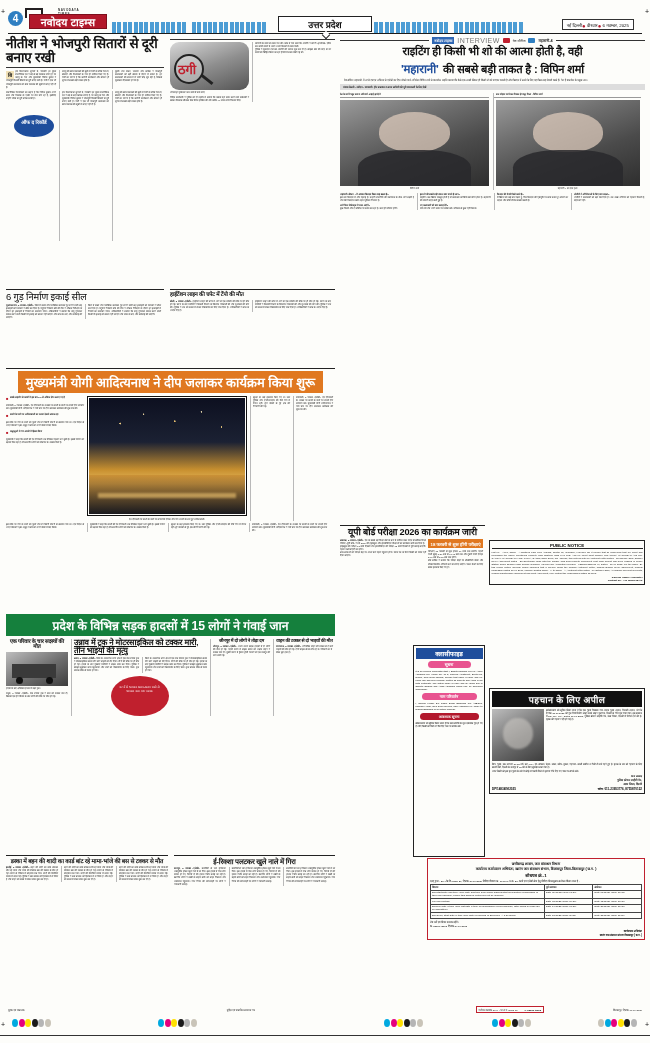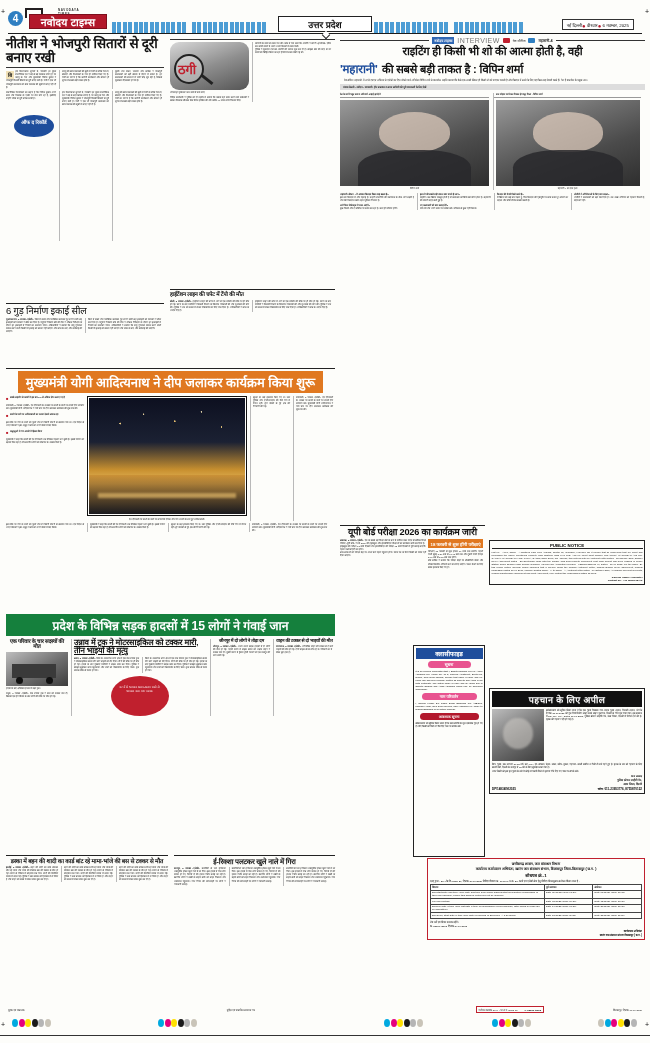--- a/index.html
+++ b/index.html
@@ -213,21 +213,21 @@
       </div>
       <div style="width:50px;" class="colrule">
         <div class="body-txt" style="padding-left:2px;height:150px;overflow:hidden;">हार विधानसभा चुनावों में, नामचीन हर मुख्य राजनीतिक दल ने बड़े से बड़े प्रचारक लगाए हैं, पर जदयू के नेता और मुख्यमंत्री नीतीश कुमार ने भोजपुरी फ़िल्मी सितारों से दूरी बनाए रखी है। पार्टी ने एक भी भोजपुरी कलाकार को स्टार प्रचारक की सूची में जगह नहीं दी है।</div>
       </div>
       <div style="width:50px;" class="colrule">
         <div class="body-txt" style="padding-left:2px;height:150px;overflow:hidden;">जदयू की स्टार प्रचारकों की सूची में पार्टी के वरिष्ठ नेताओं, सांसदों और विधायकों के नाम ही शामिल किए गए हैं। पार्टी का मानना है कि जमीनी कार्यकर्ता और संगठन ही चुनाव में सबसे बड़ी ताकत होते हैं।</div>
       </div>
     </div>
   </div>
 
-  <div class="col" style="left:6px;top:303px;width:158px;">
+  <div class="col" style="left:6px;top:289px;width:158px;">
     <div style="border-top:.6px solid #222;margin-bottom:2px;"></div>
     <div class="hl" style="font-size:9.5px;font-weight:normal;">6 गुड़ निर्माण इकाई सील</div>
     <div style="display:flex;gap:3px;margin-top:2px;">
       <div style="width:76px;">
         <div class="body-txt"><b>मुजफ्फरनगर, 5 नवम्बर (एजेंसी):</b> <span>जिले में कचरे और प्लास्टिक जलाकर गुड़ बनाने वाली छह इकाइयों को प्रशासन ने सील कर दिया है। प्रदूषण नियंत्रण बोर्ड की टीम ने औचक निरीक्षण के दौरान इन इकाइयों में नियमों का उल्लंघन पाया। अधिकारियों ने बताया कि वायु गुणवत्ता खराब करने वाली किसी भी इकाई को बख्शा नहीं जाएगा और जांच के बाद और कार्रवाई की जाएगी।</span></div>
       </div>
       <div style="width:76px;" class="colrule">
         <div class="body-txt" style="padding-left:2px;">जिले में कचरे और प्लास्टिक जलाकर गुड़ बनाने वाली छह इकाइयों को प्रशासन ने सील कर दिया है। प्रदूषण नियंत्रण बोर्ड की टीम ने औचक निरीक्षण के दौरान इन इकाइयों में नियमों का उल्लंघन पाया। अधिकारियों ने बताया कि वायु गुणवत्ता खराब करने वाली किसी भी इकाई को बख्शा नहीं जाएगा और जांच के बाद और कार्रवाई की जाएगी।</div>
       </div>
     </div>
@@ -404,21 +404,21 @@
       <span style="background:#2f67b3;color:#fff;font-size:3.6px;font-weight:bold;padding:.8px 2px;">नवोदय टाइम्स</span>
       <span style="font-size:7px;letter-spacing:.4px;color:#777;">INTERVIEW</span>
       <span style="width:7px;height:5px;background:#c0202e;border-radius:1px;"></span>
       <span style="font-size:3.4px;color:#333;">वेब सीरीज</span>
       <span style="width:7px;height:5px;background:#2f7fc1;border-radius:1px;"></span>
       <span style="font-size:3.8px;font-weight:bold;color:#222;">महारानी-4</span>
       <span style="flex:1;border-top:.5px solid #333;"></span>
     </div>
 
     <div class="hl" style="font-size:11.2px;margin-top:2px;text-align:center;">राइटिंग ही किसी भी शो की आत्मा होती है, वही</div>
-    <div style="margin-top:1px;">
+    <div style="text-align:center;margin-top:1px;">
       <span class="hl" style="font-size:11.6px;color:#1f4e9c;">'महारानी'</span>
       <span class="hl" style="font-size:11.2px;">की सबसे बड़ी ताकत है : विपिन शर्मा</span>
     </div>
 
     <div class="body-txt" style="margin-top:2px;padding:0 4px;font-size:2.5px;line-height:3.2px;">वेब सीरीज 'महारानी' में अपने दमदार अभिनय से दर्शकों का दिल जीतने वाले अभिनेता विपिन शर्मा से बातचीत। उन्होंने बताया कि कैसे एक अच्छी स्क्रिप्ट ही किसी शो को यादगार बनाती है और किरदार में ढलने के लिए वह किस तरह तैयारी करते हैं। पेश हैं बातचीत के प्रमुख अंश।</div>
 
     <div style="background:#ddd;font-size:2.5px;padding:1px 3px;margin-top:2px;color:#111;font-weight:bold;">पंजाब केसरी / नवोदय / जगबाणी: हीर प्रकाशन व समय सारिणी की पूरी जानकारी के लिए देखें</div>
 
     <div style="display:flex;gap:4px;margin-top:3px;">
       <div style="width:149px;">

